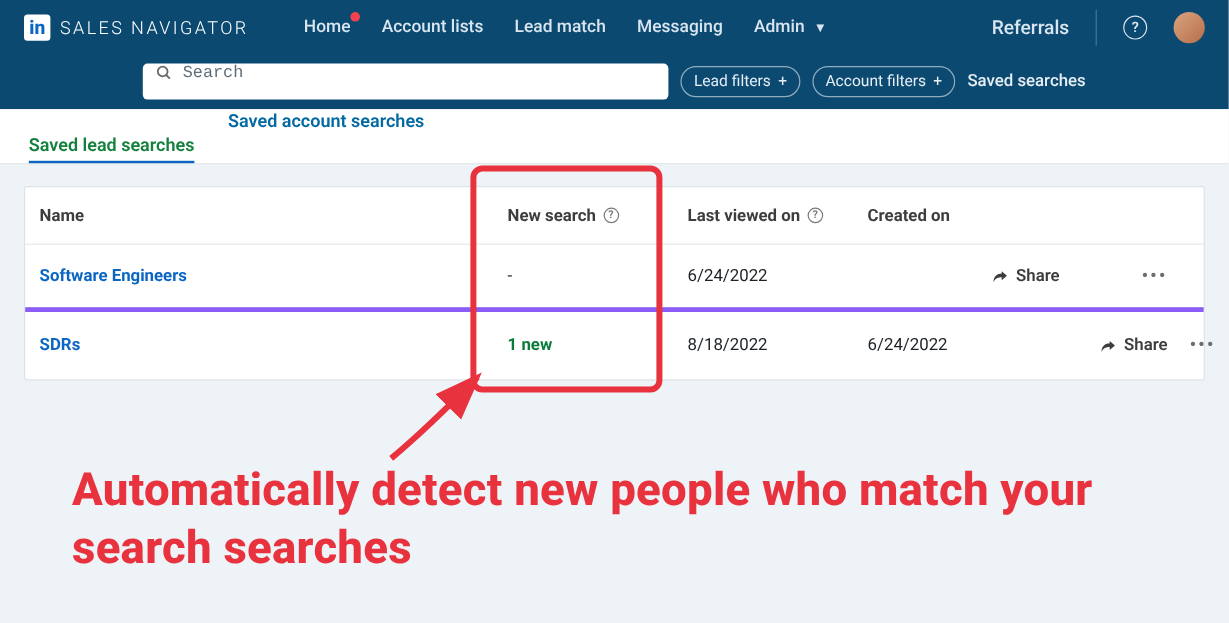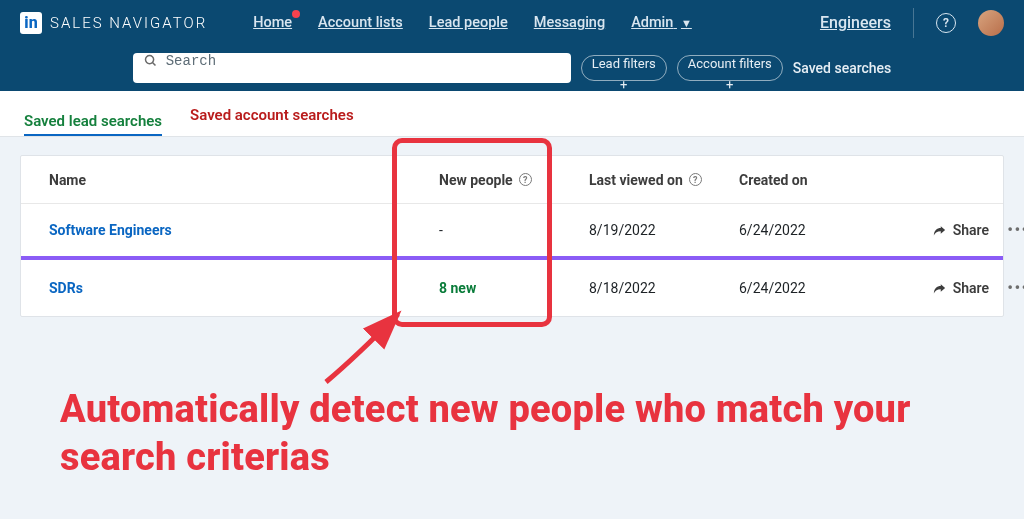--- a/index.html
+++ b/index.html
@@ -30,21 +30,21 @@
     display:flex; align-items:center; justify-content:center;
   }
   .brand-text {
     margin-left: 8px;
     letter-spacing: 2px;
     font-size: 15px;
     font-weight:300;
     color:#fff;
   }
   .navlinks { display:flex; align-items:center; margin-left: 30px; gap: 26px; font-size:14.5px; }
-  .navlink { position:relative; cursor:pointer; color:#d9e6f0; font-weight:500;text-decoration:underline; }
+  .navlink { position:relative; cursor:pointer; color:#d9e6f0; font-weight:500; }
   .badge-dot{
     position:absolute; top:-4px; right:-8px;
     width:8px;height:8px; background:#f5424e;border-radius:50%;
   }
   .navlink .caret{ margin-left:4px; font-size:11px;}
   .nav-spacer{flex:1;}
   .nav-right{display:flex; align-items:center; gap:22px;}
   .vdiv{width:1px;height:30px;background:rgba(255,255,255,0.25);}
   .help-icon{
     width:20px;height:20px;border:1.7px solid #d9e6f0;border-radius:50%;
@@ -58,42 +58,42 @@
     display:flex;align-items:center;justify-content:center;gap:10px;padding:0 20px;
   }
   .searchbox{
     flex:0 0 auto;
     width:438px;height:30px;background:#fff;border-radius:4px;
     display:flex;align-items:flex-start;padding:0 10px;gap:8px;color:#5e6d77;font-size:14px;font-family:Liberation Mono, monospace;
   }
   .searchbox svg{flex:none;}
   .pill{
     height:26px;border:1px solid rgba(255,255,255,0.55);border-radius:14px;
-    color:#e6eef4;font-size:13px;padding:0 10px;display:flex;align-items:center;gap:6px;cursor:pointer;flex-direction:column;
+    color:#e6eef4;font-size:13px;padding:0 10px;display:flex;align-items:center;gap:6px;cursor:pointer;
   }
   .saved-link{color:#e6eef4;font-size:14px;cursor:pointer;font-weight:500;}
   
   .tabrow{
     background:#fff;height:46px;border-bottom:1px solid #e0e4e8;
     display:flex;align-items:flex-end;padding:0 24px;gap:28px;font-size:15px;font-weight:600;
   }
-  .tab{padding-bottom:12px;color:#b91c1c;cursor:pointer;}
+  .tab{padding-bottom:26px;color:#0369a1;cursor:pointer;}
   .tab.active{color:#15803d;border-bottom:2px solid #0a66c2;padding-bottom:4px;}
   
   .card-wrap{padding:18px 20px;}
   .card{
     background:#fff;border:1px solid #dfe3e8;border-radius:2px;
     box-shadow:0 0 0 rgba(0,0,0,0);
     position:relative;
   }
   .thead, .trow{
     display:grid;
     grid-template-columns: 390px 150px 150px 160px 90px 40px;
     align-items:center;
-    padding:0 28px;
+    padding:0 12px;
     font-size:14px;
   }
   .thead{height:48px;color:#3d3d3d;font-weight:700;border-bottom:1px solid #e8e8e8;}
   .thead .hcell{display:flex;align-items:center;gap:6px;}
   .info-icon{
     width:13px;height:13px;border:1.3px solid #7a7a7a;border-radius:50%;
     display:inline-flex;align-items:center;justify-content:center;font-size:9px;color:#7a7a7a;font-weight:700;
   }
   .trow{height:56px;border-bottom:4px solid #8b5cf6;}
   .trow:last-child{border-bottom:none;}
@@ -124,30 +124,30 @@
   <div class="brand">
     <div class="brand-logo">in</div>
     <div class="brand-text">SALES NAVIGATOR</div>
   </div>
   <div class="navlinks">
     <div class="navlink">
       <span>Home</span>
       <span class="badge-dot"></span>
     </div>
     <div class="navlink">Account lists</div>
-    <div class="navlink">Lead people</div>
+    <div class="navlink">Lead match</div>
     <div class="navlink">Messaging</div>
     <div class="navlink">
       <span>Admin</span>
       <span class="caret">▼</span>
     </div>
   </div>
   <div class="nav-spacer"></div>
   <div class="nav-right">
-    <div class="navlink">Engineers</div>
+    <div class="navlink">Referrals</div>
     <div class="vdiv"></div>
     <div class="help-icon">?</div>
     <div class="avatar"></div>
   </div>
 </div>
 
 <div class="searchrow">
   <div class="searchbox">
     <svg width="15" height="15" viewBox="0 0 24 24" fill="none" stroke="#6a6a6a" stroke-width="2.4">
         <circle cx="10.5" cy="10.5" r="6.5"></circle>
@@ -171,51 +171,50 @@
   <div class="tab">Saved account searches</div>
 </div>
 
 <div class="card-wrap">
   <div class="card">
     <div class="thead">
       <div class="hcell">
           <span>Name</span>
         </div>
       <div class="hcell">
-        <span>New people</span>
+        <span>New search</span>
         <span class="info-icon">?</span>
       </div>
       <div class="hcell">
         <span>Last viewed on</span>
         <span class="info-icon">?</span>
       </div>
       <div class="hcell">
           <span>Created on</span>
         </div>
       <div></div>
         <div></div>
     </div>
 
     <div class="trow">
       <div class="name">Software Engineers</div>
       <div>-</div>
-      <div>8/19/2022</div>
       <div>6/24/2022</div>
       <div class="share">
         <svg width="15" height="15" viewBox="0 0 24 24" fill="none" stroke="#3d3d3d" stroke-width="2.2">
             <path d="M14 5l7 6-7 6V13C8 13 4 16 3 20c0-8 5-12 11-12V5z" fill="#3d3d3d" stroke="none"></path>
           </svg>
         <span>Share</span>
       </div>
       <div class="dots">•••</div>
     </div>
 
     <div class="trow">
       <div class="name">SDRs</div>
-      <div class="newcount">8 new</div>
+      <div class="newcount">1 new</div>
       <div>8/18/2022</div>
       <div>6/24/2022</div>
       <div class="share">
         <svg width="15" height="15" viewBox="0 0 24 24" fill="none" stroke="#3d3d3d" stroke-width="2.2">
             <path d="M14 5l7 6-7 6V13C8 13 4 16 3 20c0-8 5-12 11-12V5z" fill="#3d3d3d" stroke="none"></path>
           </svg>
         <span>Share</span>
       </div>
       <div class="dots">•••</div>
     </div>
@@ -224,13 +223,13 @@
 
 <div class="highlight-box"></div>
 <svg class="arrow" width="110" height="90">
   <defs>
     <marker id="ah" markerWidth="10" markerHeight="10" refX="7" refY="3" orient="auto">
       <path d="M0,0 L8,3 L0,6 Z" fill="#e8333f"></path>
     </marker>
   </defs>
   <path d="M8,82 Q40,55 80,14" stroke="#e8333f" stroke-width="5" fill="none" marker-end="url(#ah)"></path>
 </svg>
-<div class="caption">Automatically detect new people who match your search criterias</div>
+<div class="caption">Automatically detect new people who match your search searches</div>
 
 </body></html>

